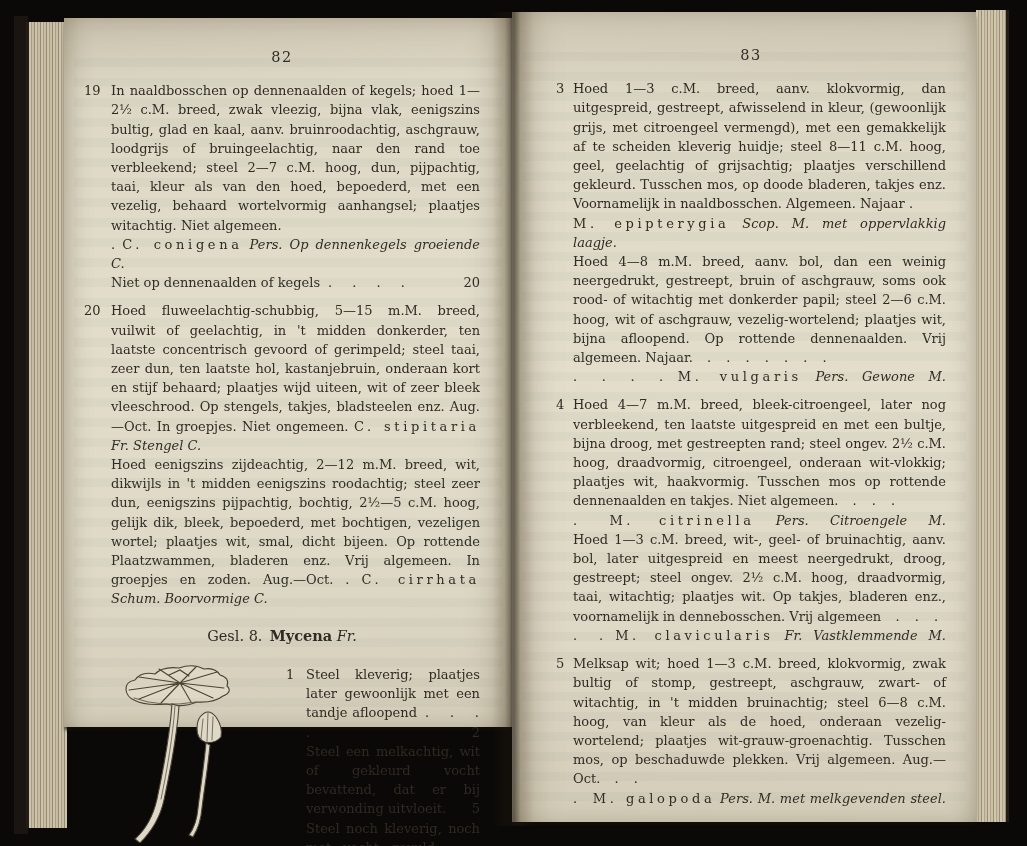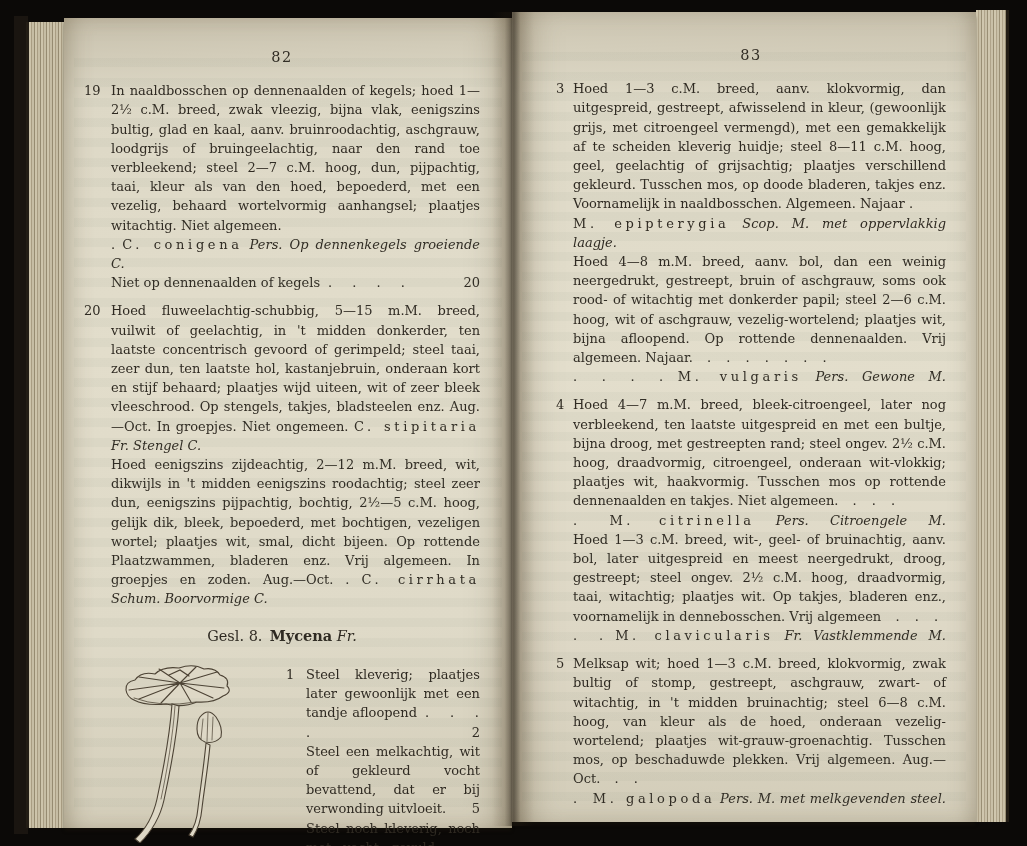--- a/index.html
+++ b/index.html
@@ -15,21 +15,21 @@
     background:repeating-linear-gradient(90deg,#cdc4ab 0 2px,#a99d83 2px 3px,#c6bda4 3px 5px,#968b71 5px 6px);
     border-left:3px solid #231d15;
   }
   #right-edge{
     left:976px;top:10px;width:30px;height:812px;
     background:repeating-linear-gradient(90deg,#d0c7ae 0 2px,#b0a48a 2px 3px,#c9c0a7 3px 5px,#9a8f74 5px 6px);
     border-right:3px solid #231d15;
   }
   .page{position:absolute;color:#2f2a22;}
   #left-page{
-    left:64px;top:18px;width:448px;height:810px;
+    left:64px;top:18px;width:448px;height:709px;
     background:linear-gradient(178deg,#c7c0ac,#ddd8c6 10%,#e2ddcb 40%,#dfdac8 75%,#d3cdb9);
     box-shadow:inset 16px 0 26px -14px rgba(96,80,52,.45), inset -26px 0 34px -18px rgba(96,80,52,.55), 0 4px 3px -1px rgba(18,14,9,.9);
   }
   #right-page{
     left:512px;top:12px;width:464px;height:810px;
     background:linear-gradient(182deg,#c9c2ae,#ded9c7 12%,#e3decc 45%,#ddd7c5 80%,#d2ccb8);
     box-shadow:inset 30px 0 36px -20px rgba(96,80,52,.55), inset -16px 0 24px -14px rgba(96,80,52,.4), 0 4px 3px -1px rgba(18,14,9,.9);
   }
   .ghost{
     position:absolute;inset:40px 10px 20px 10px;pointer-events:none;

